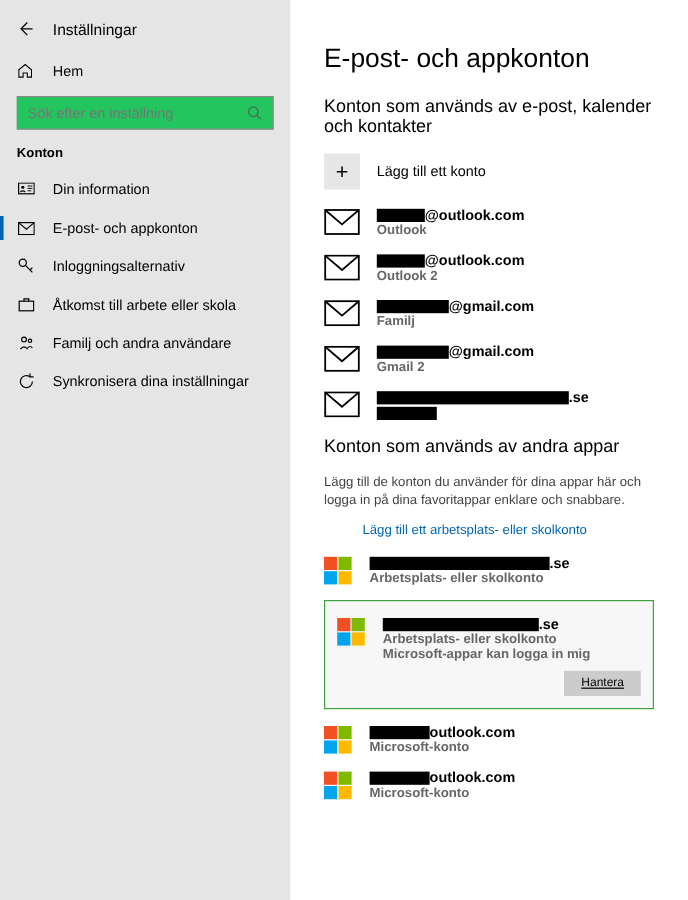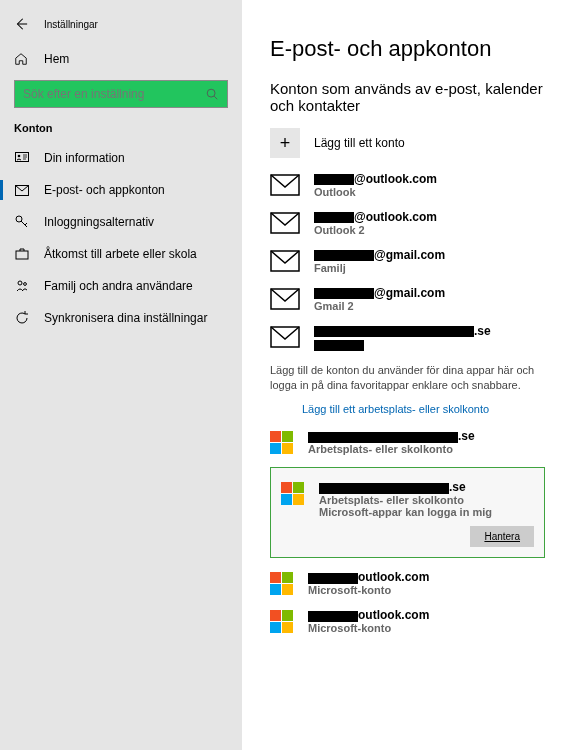--- a/index.html
+++ b/index.html
@@ -1,20 +1,20 @@
 <!DOCTYPE html>
 <html><head>
 <meta charset="utf-8">
 <style>
 * { margin: 0; padding: 0; box-sizing: border-box; font-family: "Segoe UI", sans-serif; }
 body { width: 573px; height: 750px; display: flex; background: #fff; font-size: 12px; color: #000; }
 .sidebar { width: 242px; background: #e5e5e5; display: flex; flex-direction: column; }
 .sidebar-header { padding: 10px 14px 0 14px; }
 .back-title { display: flex; align-items: center; gap: 16px; height: 28px; }
-.back-title .title { font-size: 10px; }
+.back-title .title { font-size: 13px; }
 .home-row { display: flex; align-items: center; gap: 16px; margin-top: 10px; padding: 4px 0; }
 .search-box { display: flex; align-items: center; border: 1px solid #8a8a8a; background: #22c55e; height: 28px; margin: 10px 14px 0 14px; padding: 0 8px; }
 .search-box input { flex: 1; border: none; background: transparent; outline: none; font-size: 12px; color: #333; }
 .section-label { font-size: 11px; font-weight: 600; padding: 14px 14px 8px 14px; }
 .nav { display: flex; flex-direction: column; }
 .nav-item { display: flex; align-items: center; gap: 14px; padding: 9px 14px; cursor: pointer; position: relative; }
 .nav-item.selected::before { content: ""; position: absolute; left: 0; top: 6px; bottom: 6px; width: 3px; background: #0066b3; }
 .nav-item .icon { width: 16px; display: flex; justify-content: center; }
 .main { flex: 1; padding: 36px 28px 0 28px; overflow-y: hidden; }
 h1 { font-size: 22px; font-weight: 400; margin-bottom: 18px; }
@@ -195,20 +195,21 @@
             <path d="M1 1 L15 13 L29 1" stroke="#000" stroke-width="1.5" fill="none"></path>
           </svg>
         </span>
       <div class="acc-text">
         <div class="line1"><span class="redact" style="width:160px"></span>.se</div>
         <div class="line2"><span class="redact" style="width:50px"></span></div>
       </div>
     </div>
     </div>
 
+  <h2 style="margin-top:14px">Konton som används av andra appar</h2>
   <p class="desc">Lägg till de konton du använder för dina appar här och logga in på dina favoritappar enklare och snabbare.</p>
   <a class="link">Lägg till ett arbetsplats- eller skolkonto</a>
 
   <div id="other-accounts">
       <div class="account-row">
       <div class="ms-logo">
           <div class="sq" style="background:#f25022"></div>
           <div class="sq" style="background:#7fba00"></div>
           <div class="sq" style="background:#00a4ef"></div>
           <div class="sq" style="background:#ffb900"></div>

